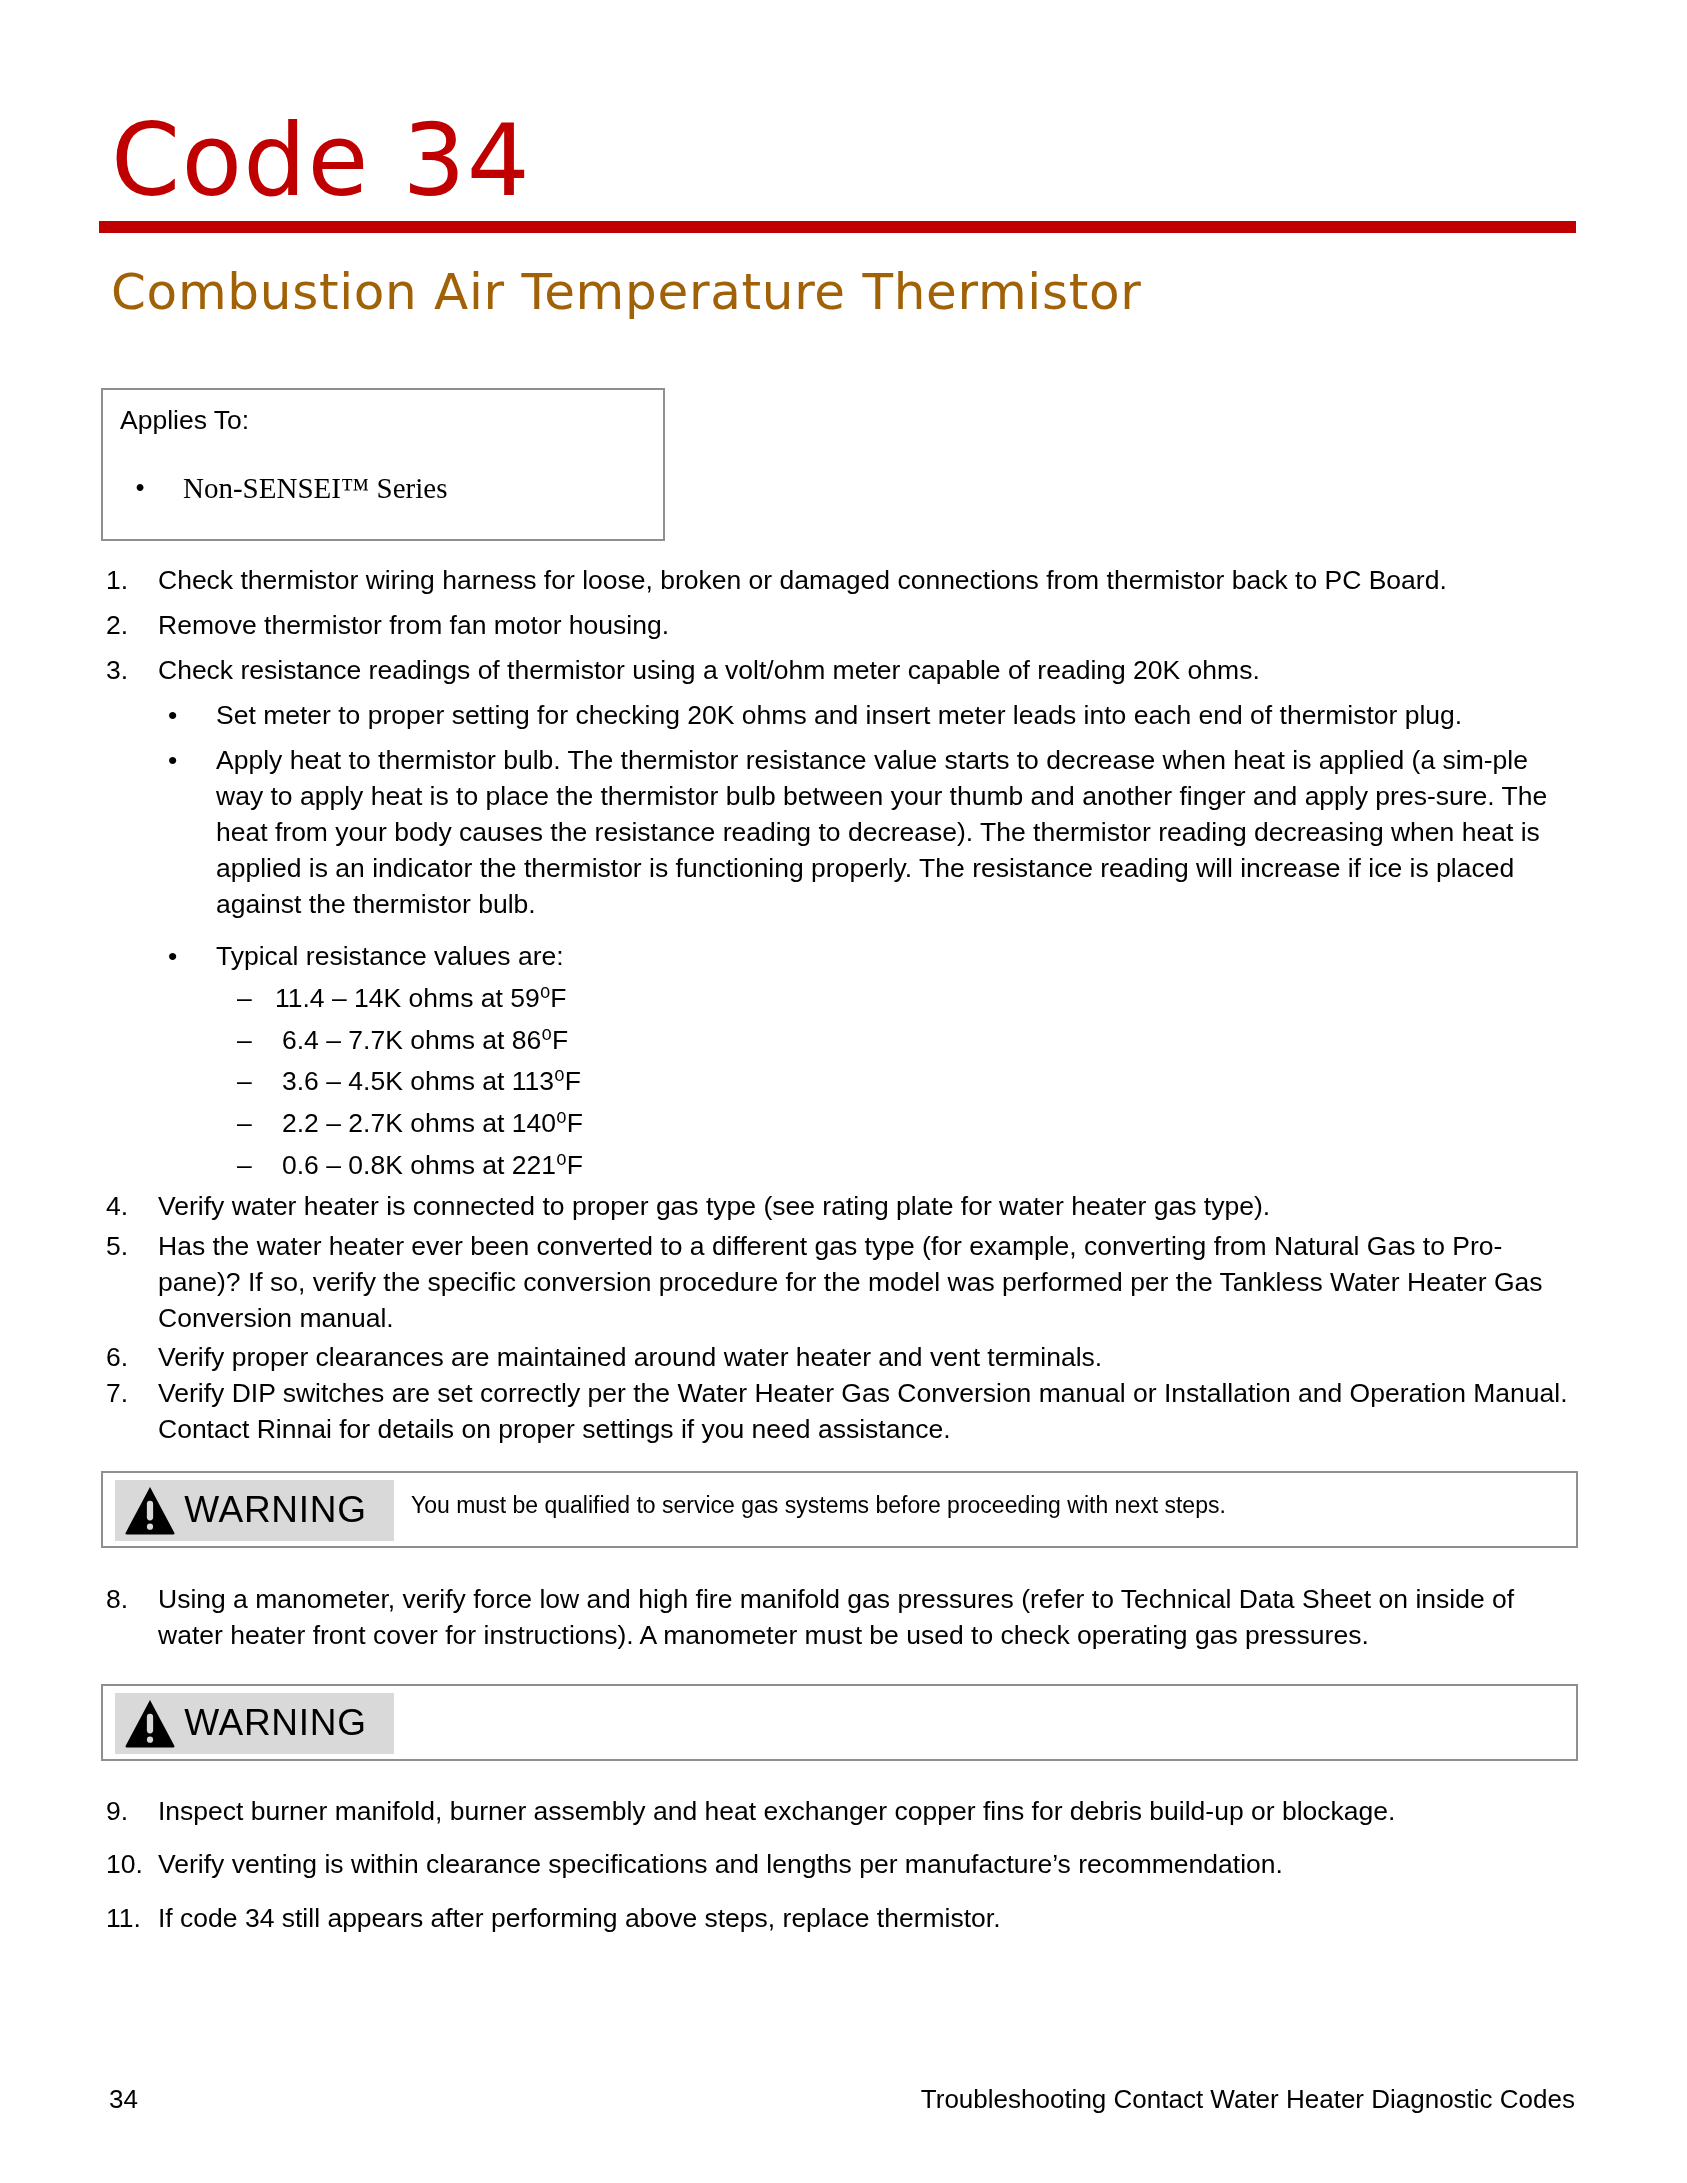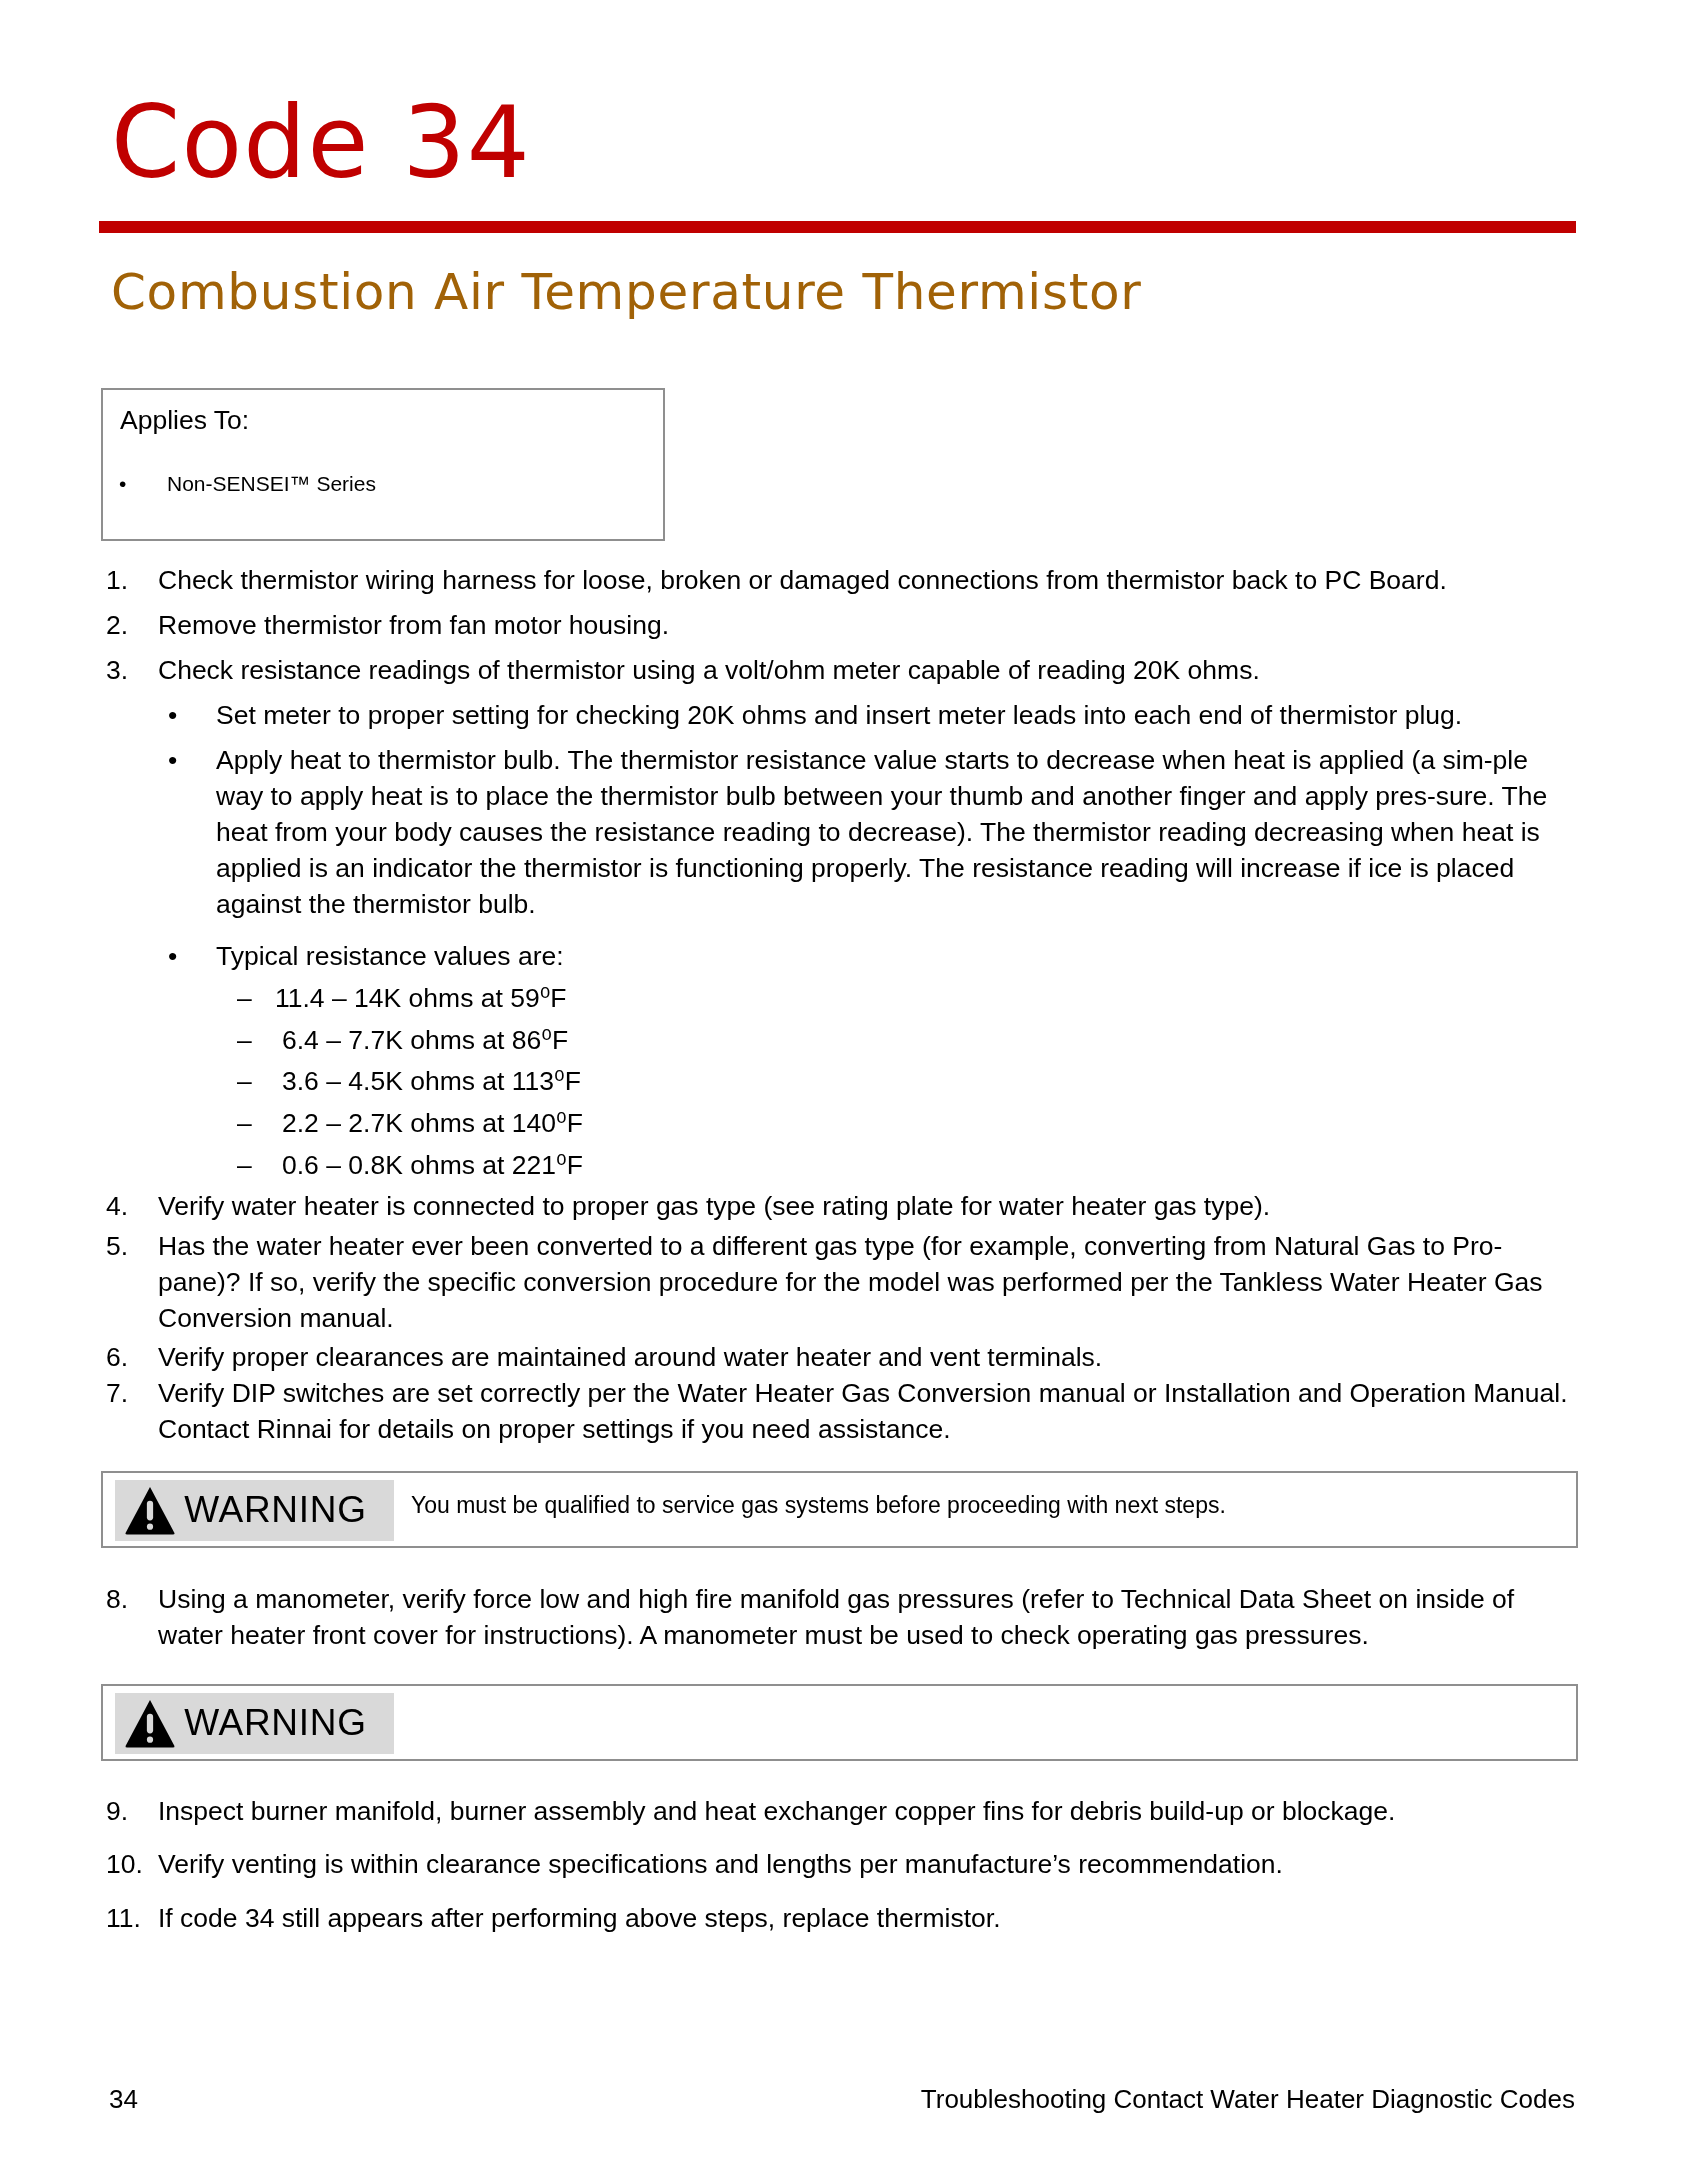--- a/index.html
+++ b/index.html
@@ -1,26 +1,26 @@
 <!DOCTYPE html>
 <html style="font-size:10.6px"><head>
 <meta charset="utf-8">
 <style>
   html, body { margin: 0; padding: 0; background: #ffffff; }
   body { width: 1687px; height: 2183px; position: relative; overflow: hidden;
          font-family: "Liberation Sans", "DejaVu Sans", sans-serif; color: #000; }
   .abs { position: absolute; }
-  .title { left: 111px; top: 93px; font-size: 99px; color: #C00000; letter-spacing: 1.3px;
+  .title { left: 111px; top: 111px; font-size: 99px; color: #C00000; letter-spacing: 1.3px;
            font-family: "DejaVu Sans", sans-serif; font-weight: normal; line-height: 1; }
   .rule { left: 99px; top: 221px; width: 1477px; height: 12px; background: #C00000; }
   .subtitle { left: 111px; top: 265px; font-size: 50px; color: #a16207; letter-spacing: 0.7px;
               font-family: "DejaVu Sans", sans-serif; line-height: 1.1; }
   .applies { left: 101px; top: 388px; width: 564px; height: 153px; border: 2px solid #8f8f8f; box-sizing: border-box; }
   .applies .lbl { position: absolute; left: 17px; top: 14.6px; font-size: 26.5px; }
-  .applies .bul { position: absolute; left: 16px; top: 82px; font-size: 21px; }
+  .applies .bul { position: absolute; left: 32px; top: 82px; font-size: 29px; font-family: Liberation Serif, serif; }
   .applies .bul .dot { display: inline-block; width: 48px; }
   .body { font-size: 26.5px; line-height: 36px; }
   .step { position: absolute; left: 106px; width: 1475px; }
   .step .num { position: absolute; left: 0; top: 0; width: 50px; }
   .step .txt { margin-left: 52px; display: block; }
   .sub { position: absolute; left: 168px; width: 1409px; }
   .sub .dot { position: absolute; left: 0; top: 0; }
   .sub .txt { margin-left: 48px; display: block; }
   .dash { position: absolute; left: 237px; width: 662px; }
   .dash .d { position: absolute; left: 0; top: 0; }

